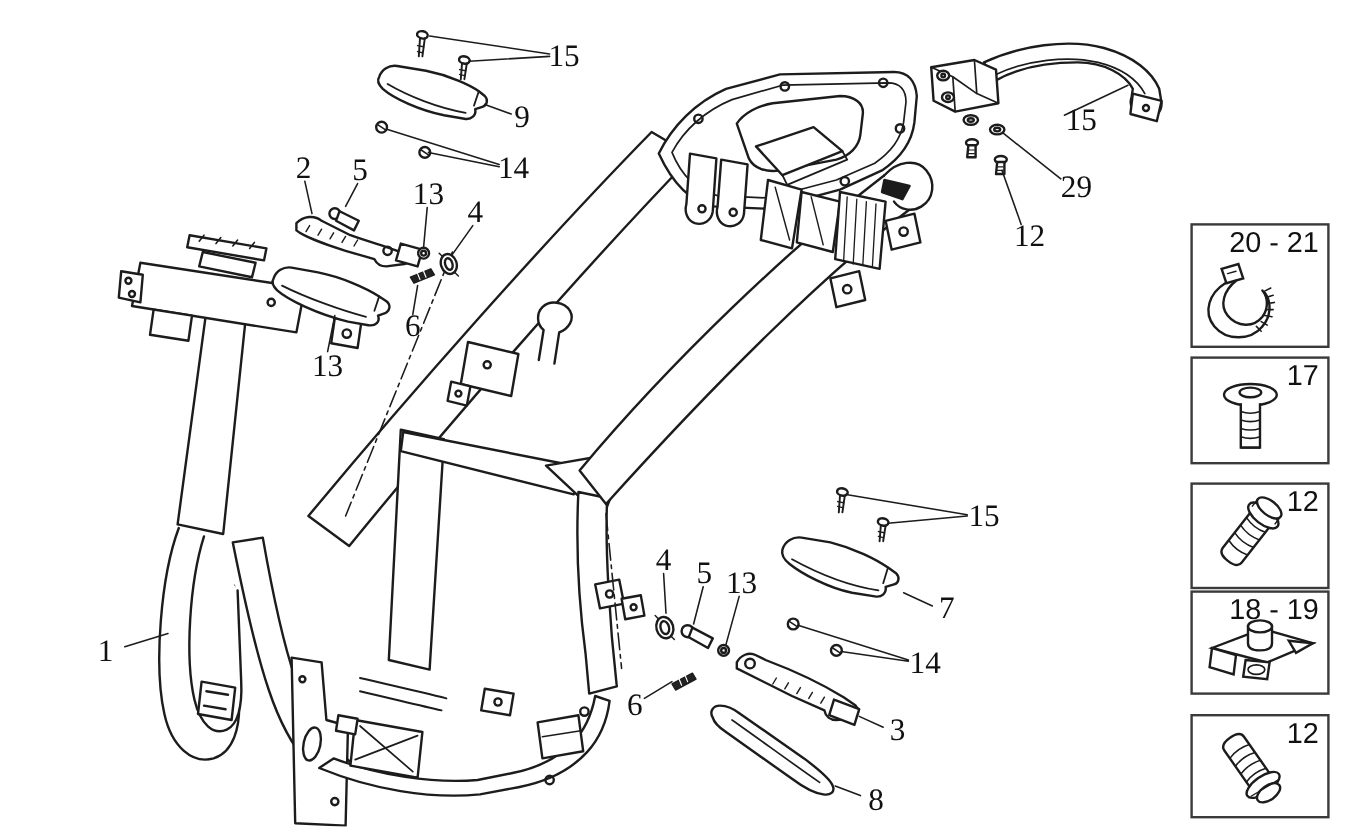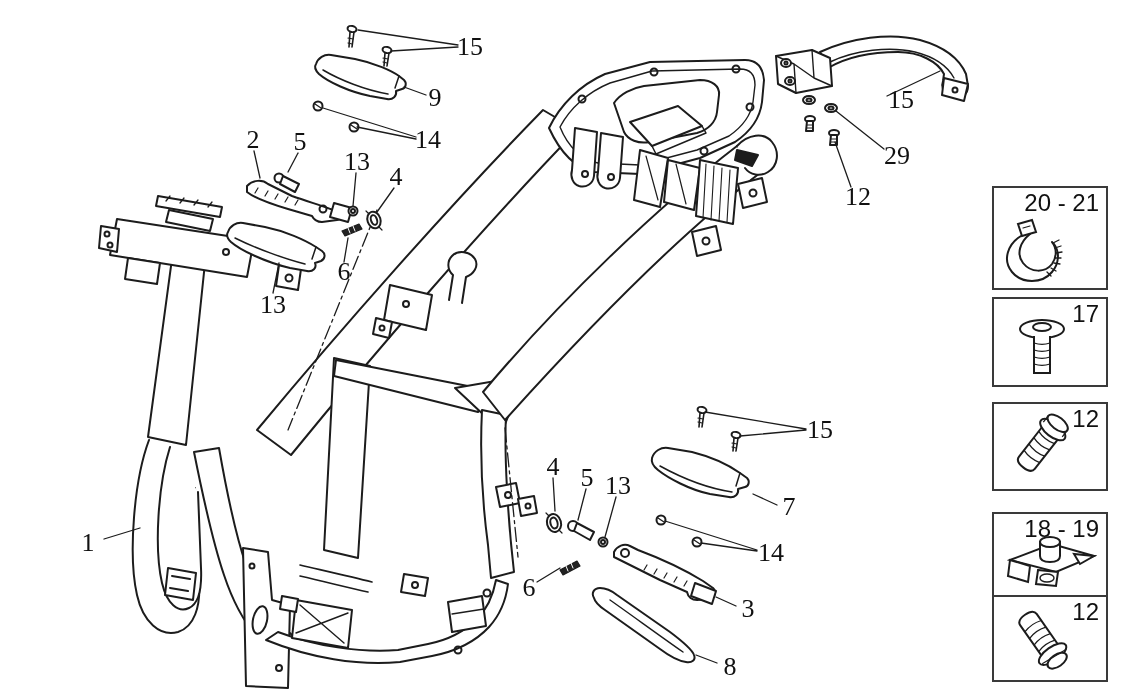--- a/index.html
+++ b/index.html
@@ -336,21 +336,21 @@
       <path d="M-10,4 L-10,44 C-10,48 -6,50 0,50 C6,50 10,48 10,44 L10,4 Z"></path>
       <path d="M-10,12 C-4,14 4,14 10,12 M-10,20 C-4,22 4,22 10,20 M-10,28 C-4,30 4,30 10,28 M-10,36 C-4,38 4,38 10,36" fill="none" stroke-width="1.3"></path>
       <ellipse cx="0" cy="2" rx="15" ry="7"></ellipse>
       <ellipse cx="0" cy="-6" rx="12" ry="6"></ellipse>
       <path d="M-12,-6 L-12,2 M12,-6 L12,2" fill="none" stroke-width="1.3"></path>
     </g>
   </svg>
   <div class="pbox-label">12</div>
 </div>
 
-<div class="pbox" style="top:512px;height:83px">
+<div class="pbox" style="top:492px;height:83px">
   <svg width="112" height="83" viewBox="0 0 112 83">
     <g stroke="#1c1c1c" stroke-width="2" fill="#fff">
       <path d="M16,46 L58,30 L100,42 L62,58 Z"></path>
       <path d="M100,42 L80,40 L86,50 Z" fill="#fff"></path>
       <path d="M16,46 L14,62 L34,68 L36,52 Z"></path>
       <path d="M46,28 L66,28 L66,42 C66,46 62,48 56,48 C50,48 46,46 46,42 Z"></path>
       <ellipse cx="56" cy="28" rx="10" ry="5"></ellipse>
       <path d="M44,56 L64,58 L62,72 L42,70 Z"></path>
       <ellipse cx="53" cy="64" rx="7" ry="4" fill="none" stroke-width="1.4"></ellipse>
     </g>

